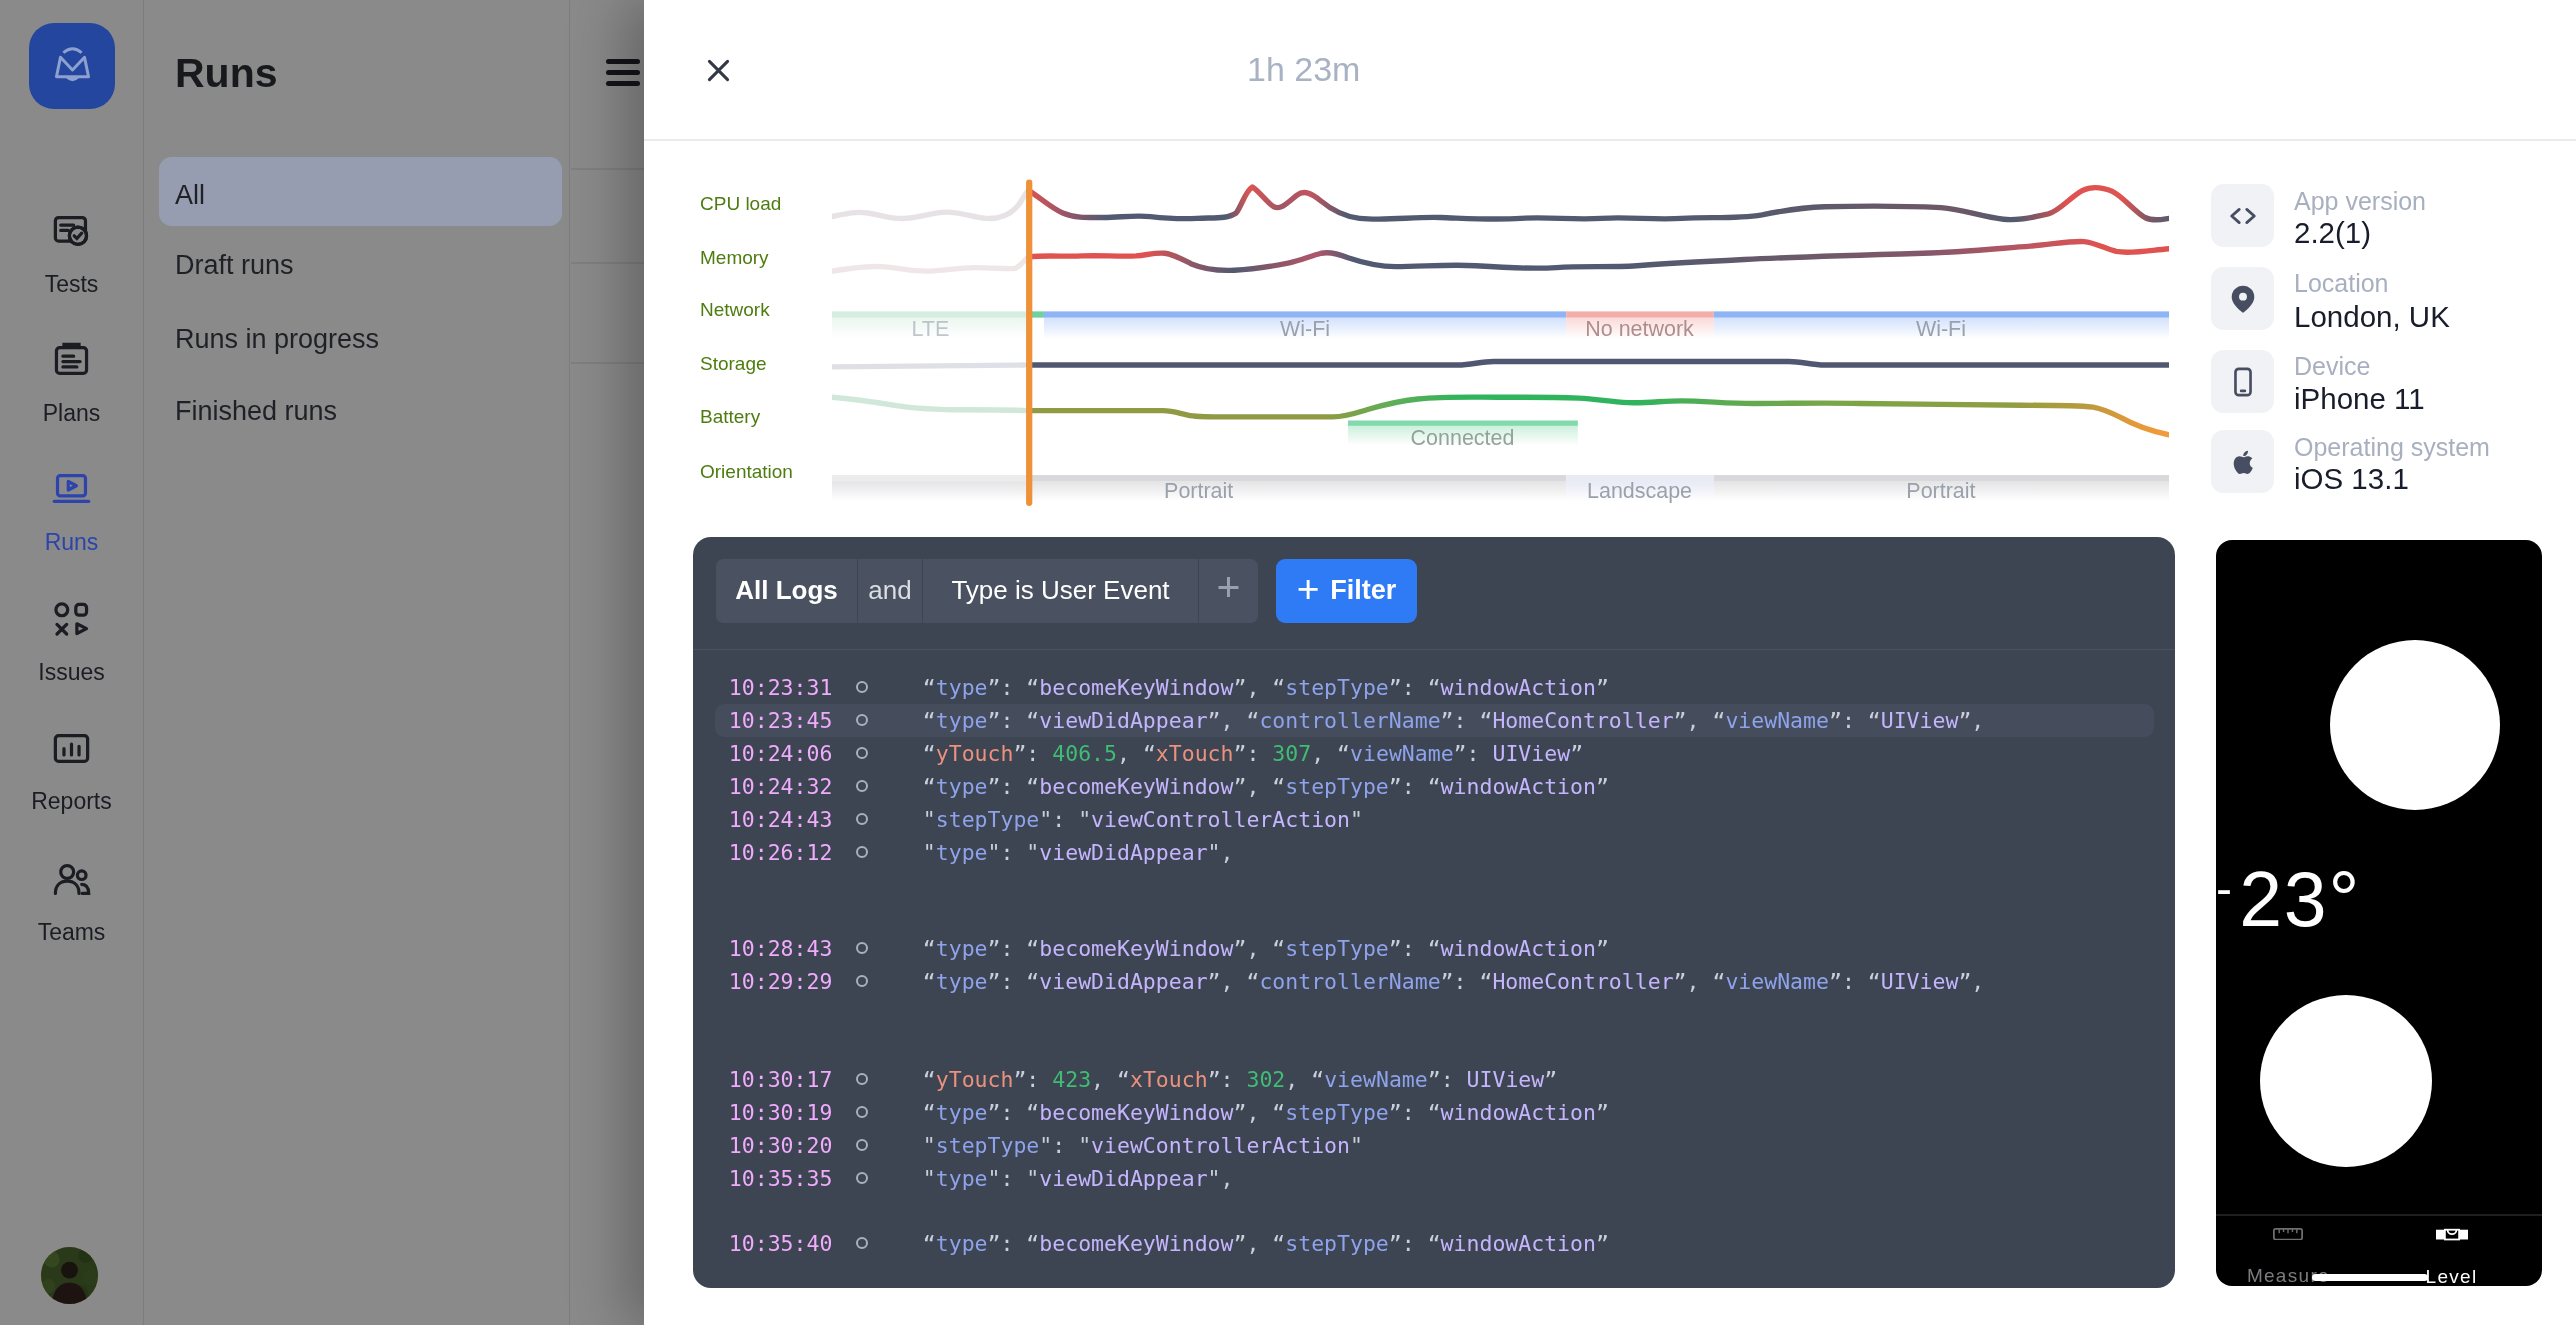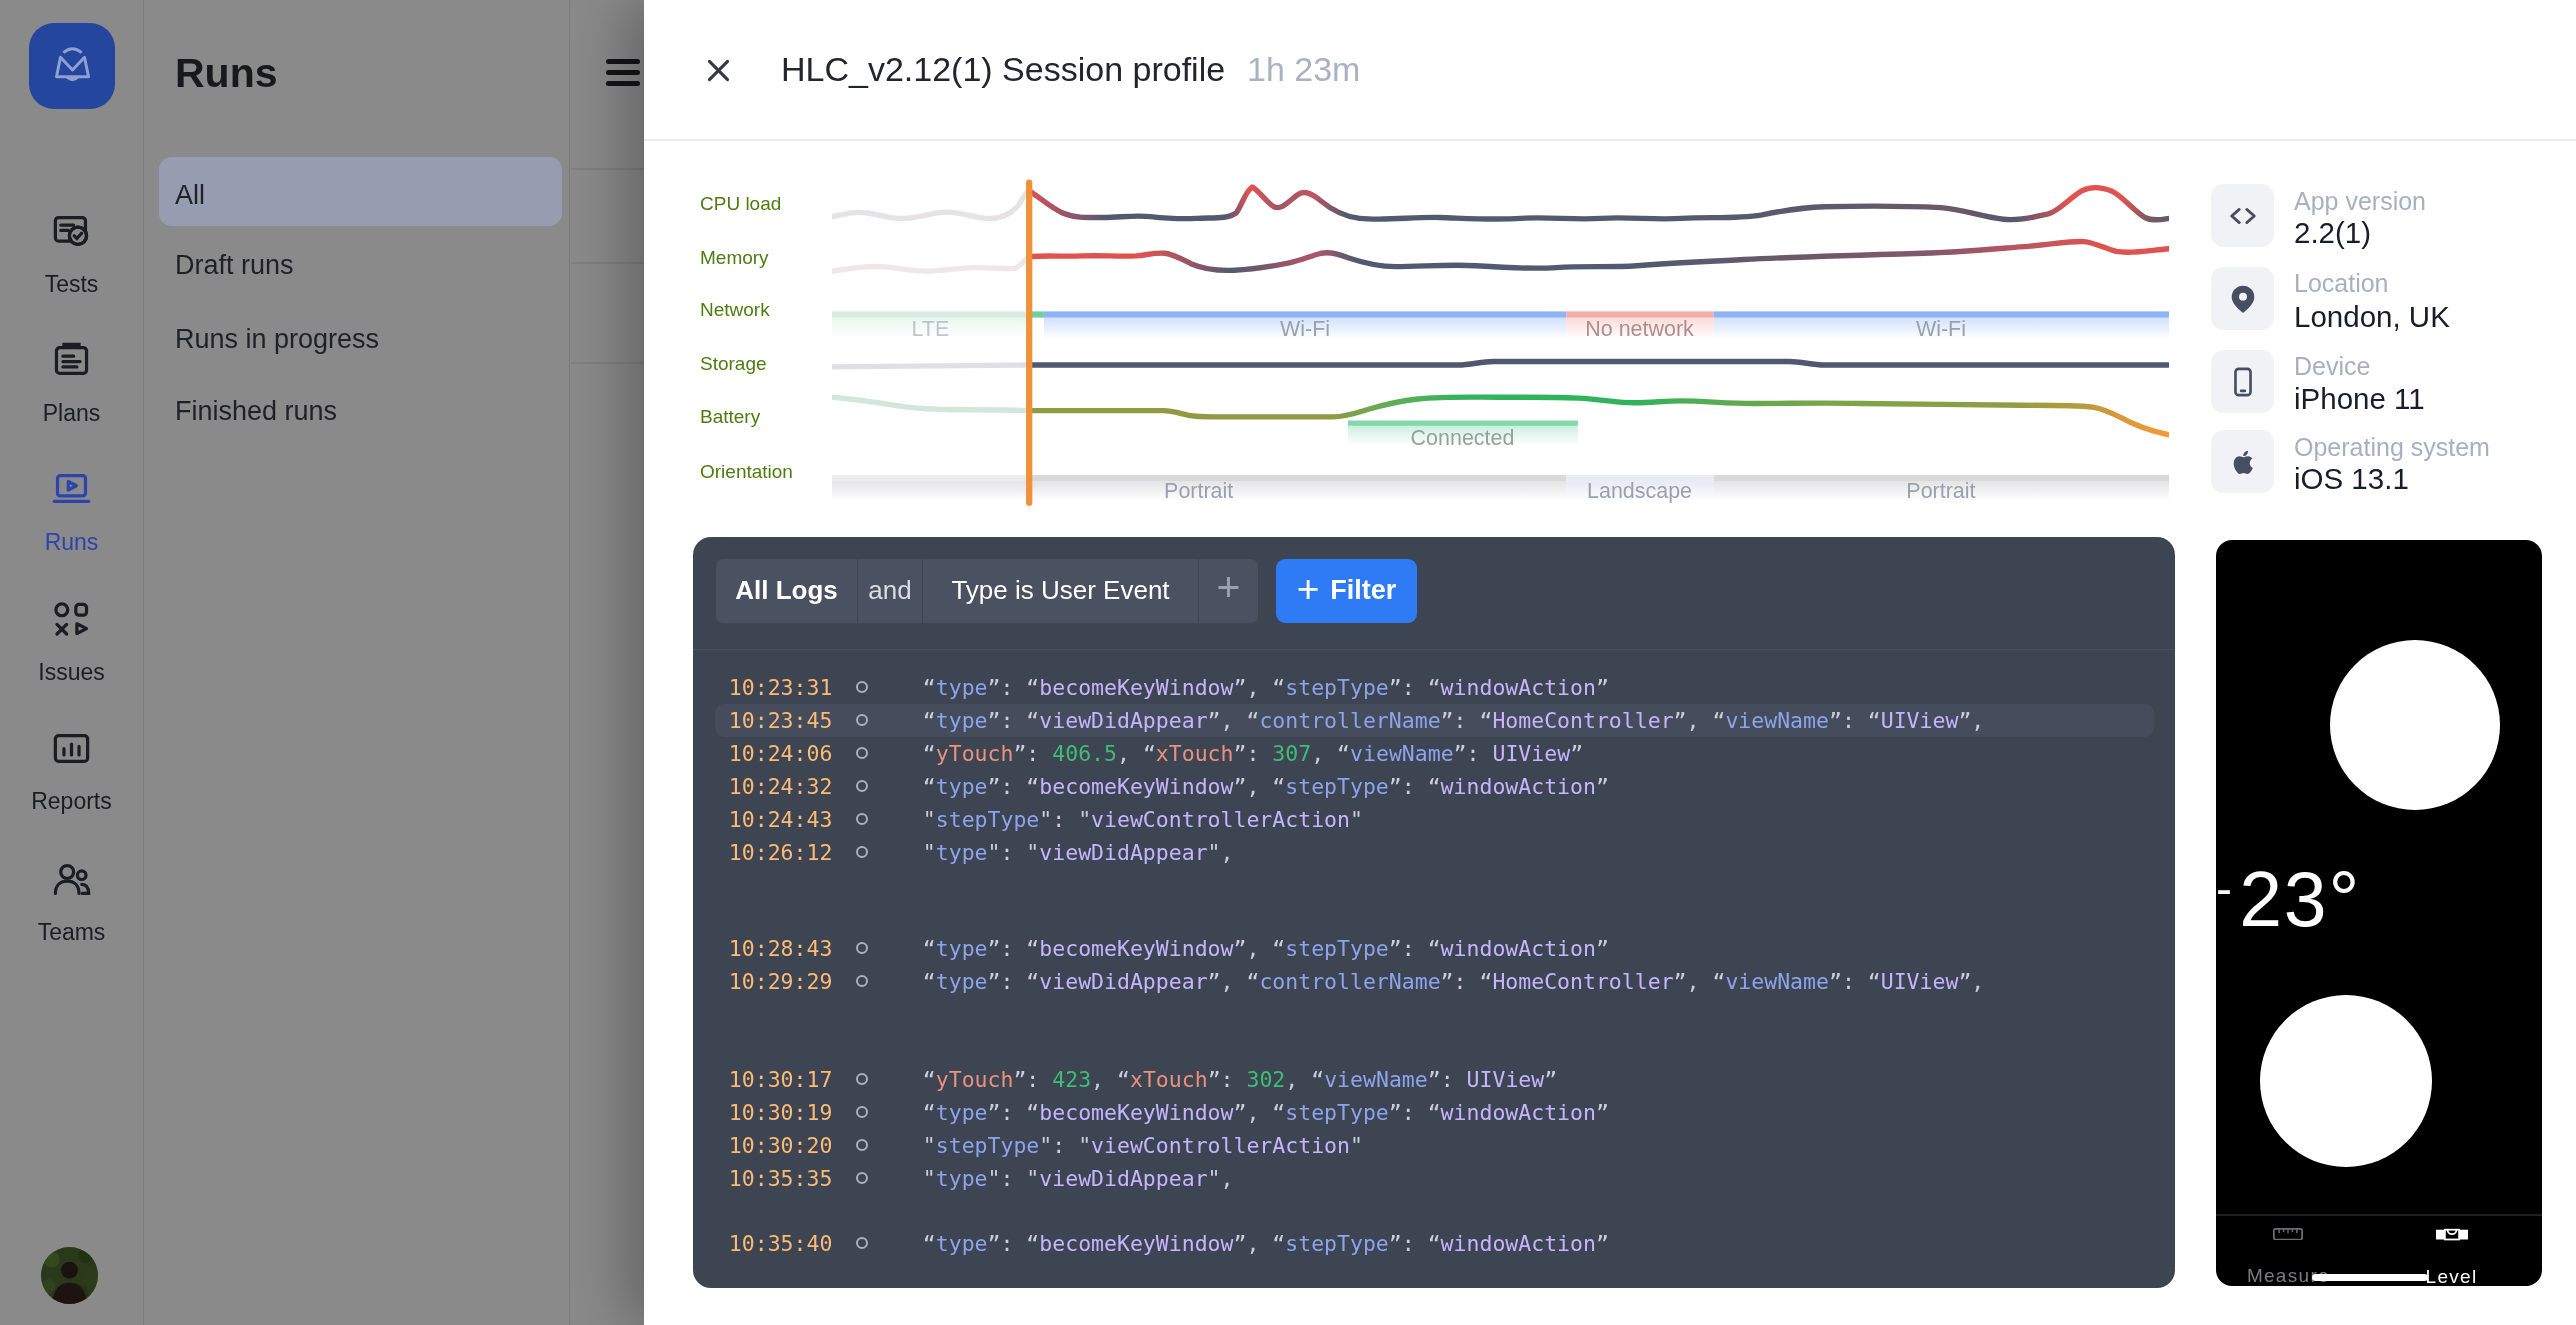--- a/index.html
+++ b/index.html
@@ -48,21 +48,21 @@
   .chip.cond{width:275px;font-weight:400}
   .chip.add{width:59px;color:#99a0af;font-size:41px;font-weight:300;padding-bottom:5.4px}
   .filter-btn{position:absolute;left:583px;top:21.5px;width:141px;height:64px;border-radius:9px;background:#2e7bf5;
     display:flex;align-items:center;justify-content:center;gap:10.7px;color:#fff;cursor:pointer}
   .filter-btn .plus{font-size:39px;font-weight:300;line-height:1;margin-top:-4.5px}
   .filter-btn .txt{font-size:27px;font-weight:700}
   #log-rows{position:absolute;left:0;top:134px;width:100%}
   .log-row{display:flex;margin:0 21.5px;padding:0 14.3px;border-radius:9px;
     font-family:"DejaVu Sans Mono",monospace;font-size:21.5px;line-height:33px}
   .log-row.hl{background:#454c5c}
-  .log-row .time{flex:none;width:104px;color:#fdba74}
+  .log-row .time{flex:none;width:104px;color:#f0abfc}
   .log-row .bullet{flex:none;width:8px;height:8px;border:2.7px solid #a9b1bf;border-radius:50%;margin:9.8px 0 0 23px}
   .log-row .content{flex:1;min-width:0;margin-left:55px;overflow:hidden}
   .log-row .ln{white-space:pre}
   .tok-p{color:#c9cfda}.tok-k{color:#8ea3eb}.tok-tk{color:#eb917d}.tok-s{color:#c4b5fd}.tok-n{color:#3fbd74}
   
   #phone{left:1572px;top:540px;width:326px;height:746px;border-radius:16px;background:#000;overflow:hidden;cursor:pointer}
   .ph-circle{position:absolute;border-radius:50%;background:#fff}
   .ph-temp{position:absolute;left:0;top:315px;width:100%;text-align:left;color:#fff;
     font-size:77px;font-weight:200;letter-spacing:1.8px}
   .ph-temp .minus{display:inline-block;transform:translateY(-21.5px);font-size:48px;margin-right:5.4px}
@@ -197,21 +197,20 @@
     <div class="sliver-line abs" style="top:362px"></div>
   </div>
 </div>
 
 <div id="modal" class="abs">
   <div class="close-btn abs">
     <svg width="29" height="29" viewBox="0 0 32 32" stroke="#343946" stroke-width="3.4" stroke-linecap="round">
         <path d="M6 6 L26 26 M26 6 L6 26"></path>
       </svg>
   </div>
-  <div class="m-title abs">HLC_v2.12(1) Session profile</div>
   <div class="m-dur abs">1h 23m</div>
   <div class="m-header-line abs"></div>
 
   <div class="row-lbl abs" style="top:193px">CPU load</div>
   <div class="row-lbl abs" style="top:247px">Memory</div>
   <div class="row-lbl abs" style="top:299px">Network</div>
   <div class="row-lbl abs" style="top:353px">Storage</div>
   <div class="row-lbl abs" style="top:406px">Battery</div>
   <div class="row-lbl abs" style="top:461px">Orientation</div>
 

